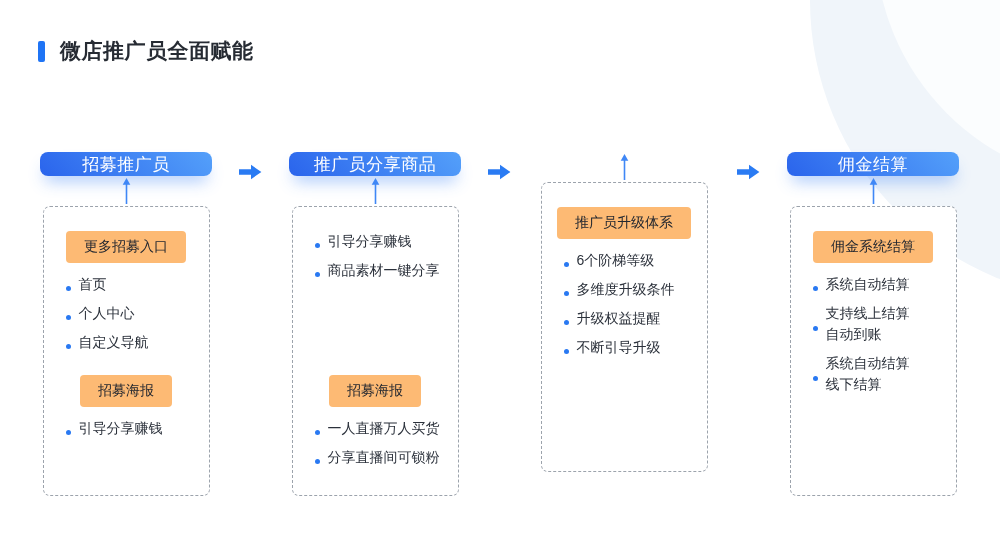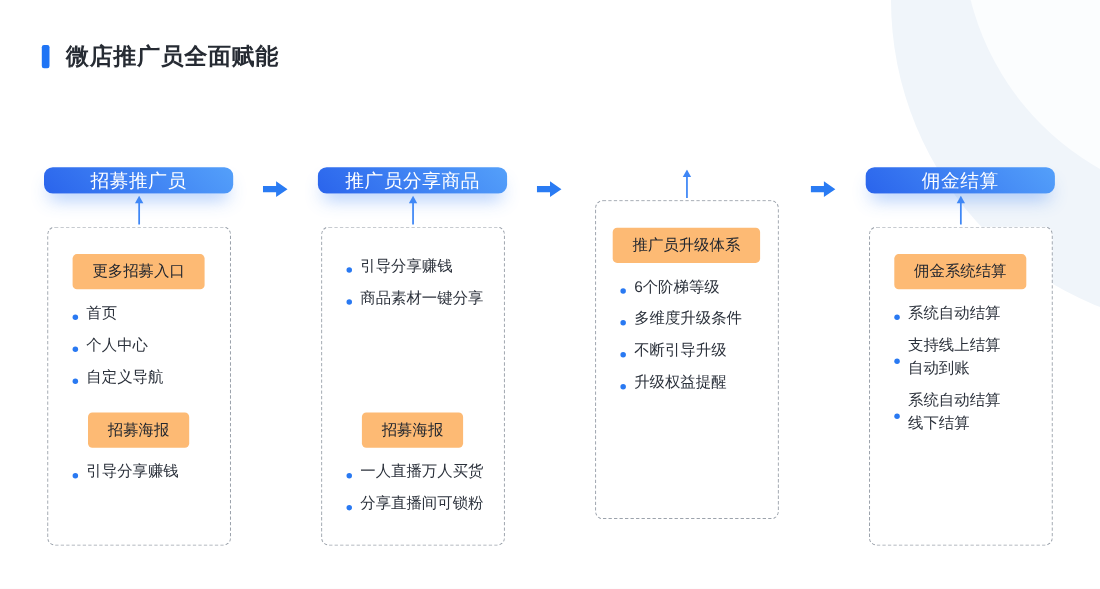--- a/index.html
+++ b/index.html
@@ -234,25 +234,25 @@
             <li class="bullet-item">
                 <span class="dot"></span>
                 <span class="bullet-text">6个阶梯等级</span>
               </li>
             <li class="bullet-item">
                 <span class="dot"></span>
                 <span class="bullet-text">多维度升级条件</span>
               </li>
             <li class="bullet-item">
                 <span class="dot"></span>
+                <span class="bullet-text">升级权益提醒</span>
+              </li>
+            <li class="bullet-item">
+                <span class="dot"></span>
                 <span class="bullet-text">不断引导升级</span>
-              </li>
-            <li class="bullet-item">
-                <span class="dot"></span>
-                <span class="bullet-text">升级权益提醒</span>
               </li>
           </ul>
         </div>
       </div>
     </section>
 
     <div class="gap">
       <svg width="23" height="16" viewBox="0 0 23 16">
           <path d="M0 5.2 H12 V0.8 L22.4 8 L12 15.2 V10.8 H0 Z" fill="#2a7bf3"></path>
         </svg>

